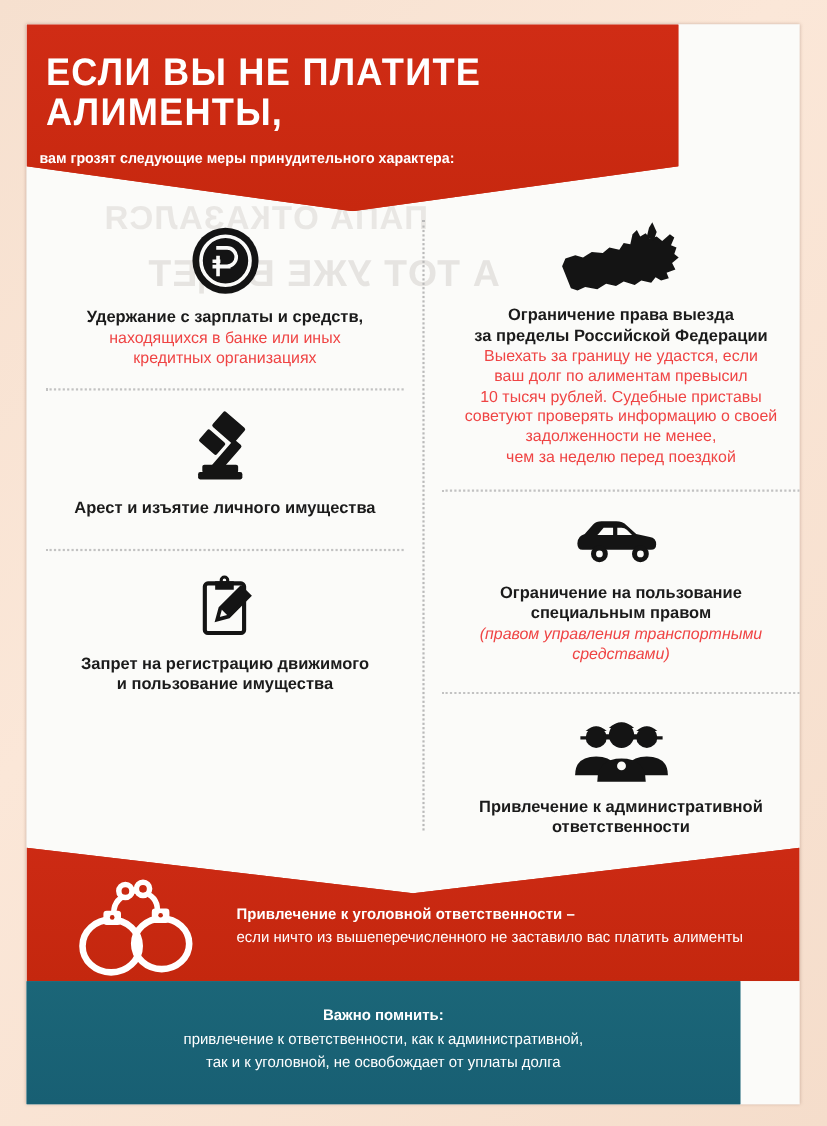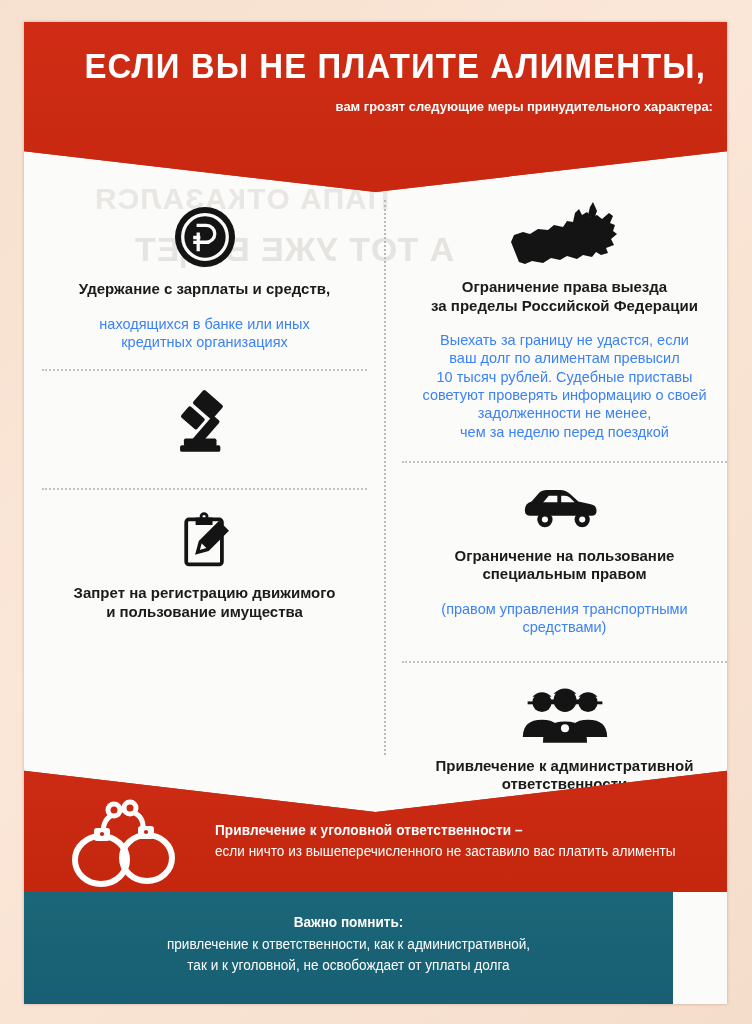--- a/index.html
+++ b/index.html
@@ -44,26 +44,26 @@
     white-space: nowrap;
     user-select: none;
   }
   .ghost.g1 { left: 70px;  top: 160px; font-size: 30px; }
   .ghost.g2 { left: 110px; top: 208px; font-size: 34px; color:#e6e4e1; }
 
   
   #header {
     position: absolute;
     left: 0; top: 0;
-    width: 703px;
+    width: 593px;
     height: 170px;
     background: #cc2a14;
     background-image: linear-gradient(180deg,#d02c15 0%, #c7280f 100%);
     clip-path: polygon(0 0, 100% 0, 100% 76%, 50% 100%, 0 76%);
-    text-align: right;
+    text-align: left;
   }
   #header-title {
     margin: 0;
     padding-top: 26px;
     color: #ffffff;
     font-size: 35px;
     font-weight: bold;
     letter-spacing: 1.2px;
     line-height: 1.05;
     transform: scaleX(.94);
@@ -108,24 +108,24 @@
   }
   .cell h3 {
     margin: 0;
     padding: 0;
     font-size: 15px;
     font-weight: bold;
     color: #1b1b1b;
     line-height: 1.24;
   }
   .cell p {
-    margin: 16px;
+    margin: 0;
     padding: 0;
     font-size: 14.5px;
-    color: #3b82f6;
+    color: #ef4444;
     line-height: 1.26;
   }
   .hdiv {
     height: 0;
     border-top: 2px dotted #c2c2c2;
     margin: 0 10px;
   }
 
   
   #crime-band {
@@ -231,20 +231,21 @@
             <svg width="92" height="72" viewBox="0 0 96 74">
               <g fill="#141414">
                 <rect x="38" y="6" width="27" height="19" rx="2" transform="rotate(41 51 15)"></rect>
                 <rect x="24" y="22" width="22" height="15" rx="2" transform="rotate(41 35 30)"></rect>
                 <rect x="44" y="26" width="10" height="34" rx="2" transform="rotate(41 49 43)"></rect>
                 <rect x="22" y="58" width="42" height="7" rx="2"></rect>
                 <rect x="26" y="51" width="34" height="8" rx="2"></rect>
               </g>
             </svg>
           </span>
+          <h3 style="padding-top:8px;">Арест и изъятие личного имущества</h3>
         </div>
 
         <div class="hdiv" style="margin-top:27px;"></div>
 
         <div class="cell" style="padding-top:20px;">
           <span class="icon-wrap">
             <svg width="58" height="62" viewBox="0 0 60 66">
               <g fill="none" stroke="#141414" stroke-width="4">
                 <rect x="10" y="10" width="38" height="48" rx="3"></rect>
                 <path d="M22 10 h14 v4 h-14 z" fill="#141414"></path>
@@ -292,21 +293,21 @@
                         q6 1 6 7 q0 5 -5 5 z"></path>
               <path fill="#fbfbf9" d="M23 15 l5-6 h9 v7 h-15 z M41 9 h4 q3 0 5 2 l5 5 h-14 z"></path>
               <circle cx="24" cy="34" r="8" fill="#141414"></circle>
               <circle cx="63" cy="34" r="8" fill="#141414"></circle>
               <circle cx="24" cy="34" r="3.2" fill="#fbfbf9"></circle>
               <circle cx="63" cy="34" r="3.2" fill="#fbfbf9"></circle>
             </svg>
           </span>
           <h3 style="padding-top:14px; white-space:pre-line;">Ограничение на пользование
 специальным правом</h3>
-          <p style="white-space:pre-line;">(правом управления транспортными
+          <p style="white-space:pre-line;font-style:italic;">(правом управления транспортными
 средствами)</p>
         </div>
 
         <div class="hdiv" style="margin-top:24px;"></div>
 
         <div class="cell" style="padding-top:16px;">
           <span class="icon-wrap">
             <svg width="92" height="64" viewBox="0 0 96 66">
               <g fill="#141414">
 

